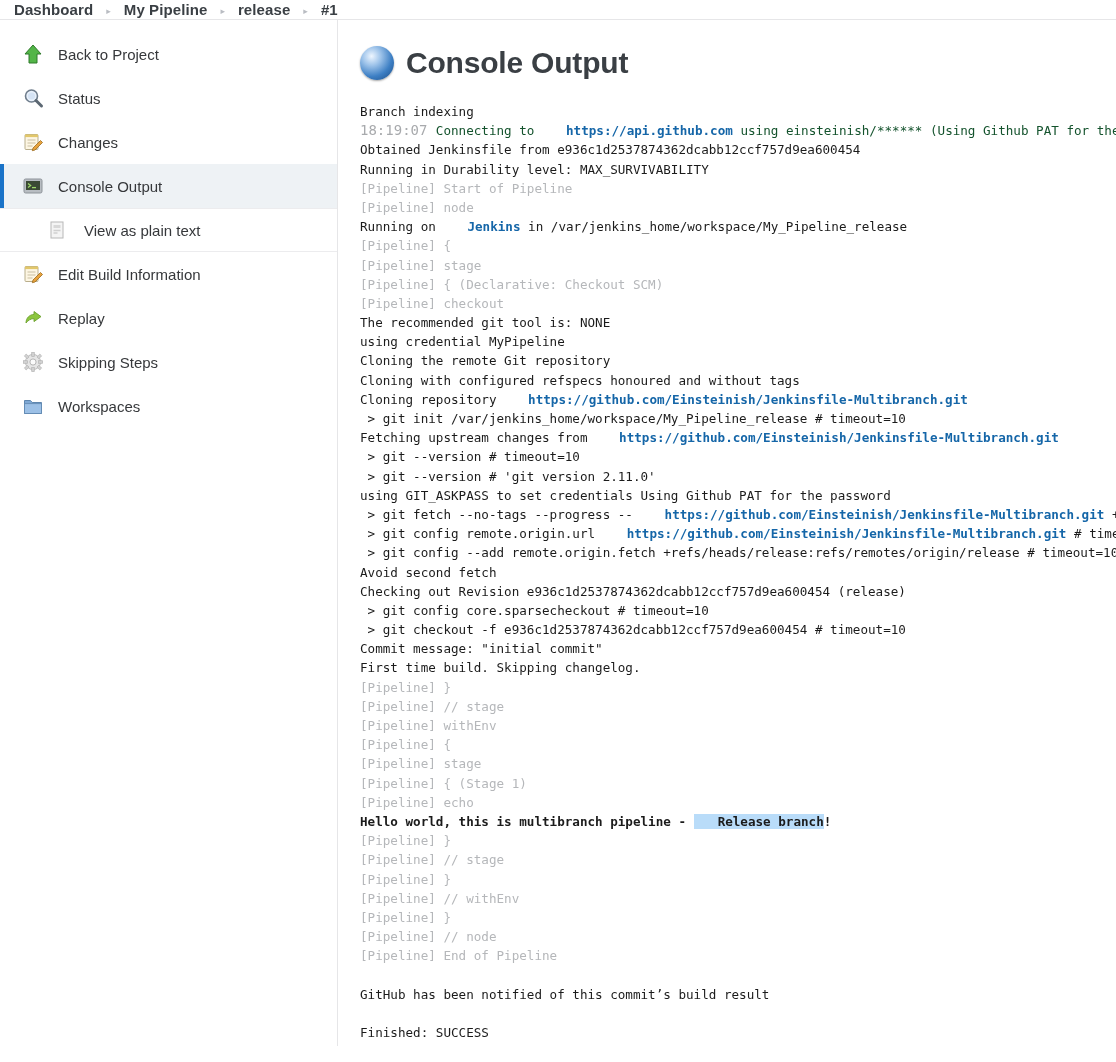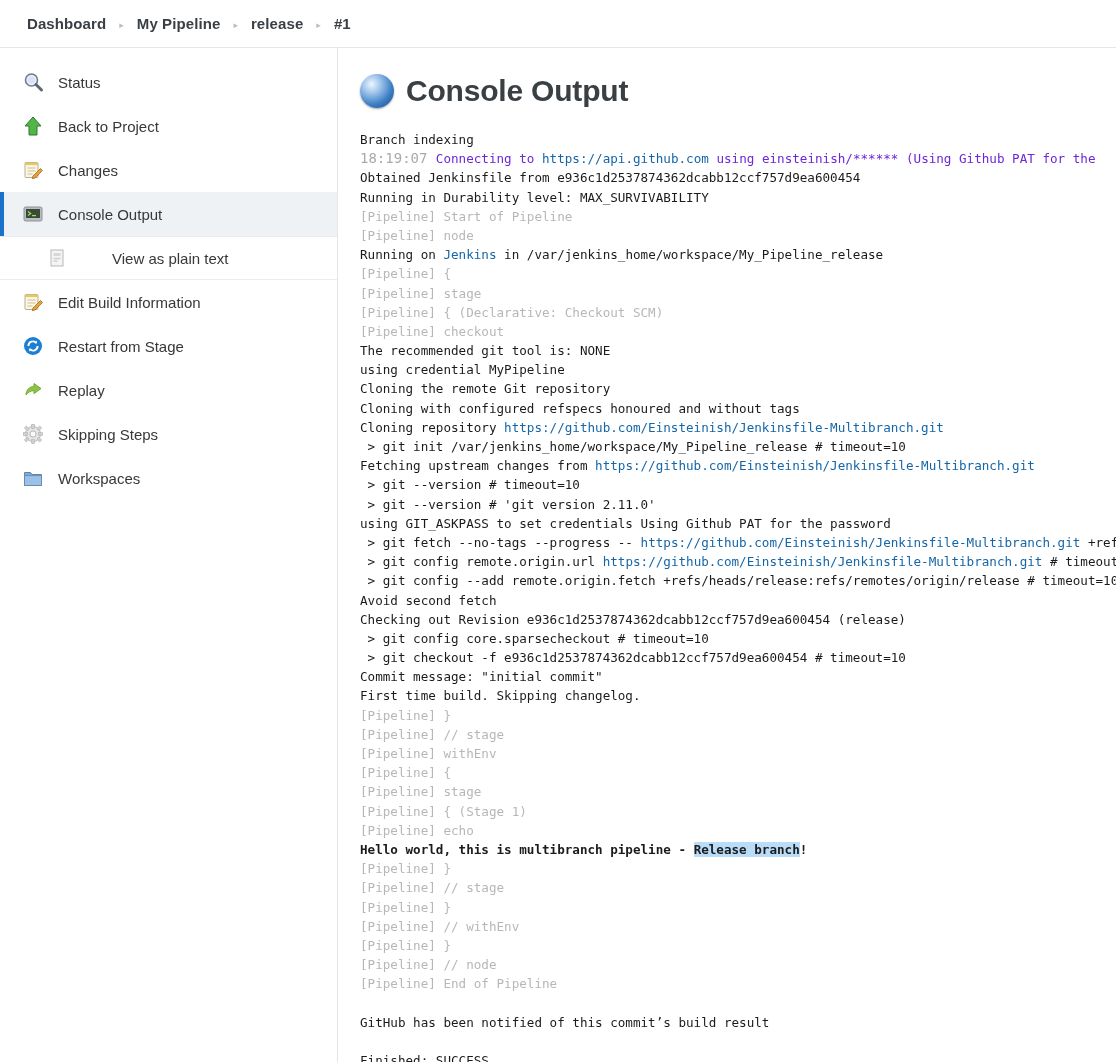--- a/index.html
+++ b/index.html
@@ -6,25 +6,25 @@
   html, body {
     margin: 0; padding: 0;
     width: 1116px; height: 1062px;
     background: #fff;
     font-family: "Liberation Sans", sans-serif;
     overflow: hidden;
   }
 
   
   #header {
-    height: 48px;
+    height: 20px;
     border-bottom: 1px solid #e6e6e8;
     display: flex;
     align-items: center;
-    padding-left: 27px;
+    padding-left: 14px;
     background: #fff;
   }
   .crumb {
     font-size: 15px;
     font-weight: bold;
     color: #3a3f44;
     letter-spacing: .1px;
     white-space: nowrap;
   }
   .crumb-sep {
@@ -71,21 +71,20 @@
     white-space: nowrap;
   }
   .nav-sub {
     display: flex;
     align-items: center;
     height: 44px;
     padding-left: 46px;
     border-top: 1px solid #ececee;
     border-bottom: 1px solid #ececee;
     cursor: pointer;
-    gap: 28px;
   }
   .nav-sub .label {
     font-size: 15px;
     color: #36383b;
     margin-left: 16px;
     white-space: nowrap;
   }
   .ico { width: 22px; height: 22px; flex: 0 0 22px; position: relative; }
   .ico svg { display: block; }
 
@@ -111,53 +110,53 @@
     font-size: 12.6px;
     line-height: 19.2px;
     color: #1b1b1b;
     white-space: pre;
     overflow: hidden;
     width: 778px;
   }
   #console .ln { white-space: pre; height: 19.2px; }
   #console .ln.blank { height: 19.2px; }
   .pipe { color: #b5b7ba; }
-  .dim  { color: #6d28d9; }
+  .dim  { color: #14532d; }
   .ts   { color: #a8aaad; font-size: 14px; }
-  .lnk  { color: #1566a8; font-weight: normal; }
+  .lnk  { color: #1566a8; font-weight: bold; margin-left: 24px; }
   .bold { font-weight: bold; }
-  .sel  { background: #b9dcf9; }
+  .sel  { background: #b9dcf9; padding-left: 24px; }
 </style>
 </head>
 <body>
 
 <div id="header">
   <div id="breadcrumb"><span class="crumb">Dashboard</span><span class="crumb-sep">▸</span><span class="crumb">My Pipeline</span><span class="crumb-sep">▸</span><span class="crumb">release</span><span class="crumb-sep">▸</span><span class="crumb">#1</span></div>
 </div>
 
 <div id="body">
 
   <nav id="sidebar">
       <div class="nav-item">
         <span class="ico">
           <svg width="22" height="22" viewBox="0 0 22 22">
+            <path d="M11 2 L19 11 H15 V20 H7 V11 H3 Z" fill="#53b548" stroke="#2f7a2a" stroke-width="1"></path>
+          </svg>
+        </span>
+        <span class="label">Back to Project</span>
+      </div>
+      <div class="nav-item">
+        <span class="ico">
+          <svg width="22" height="22" viewBox="0 0 22 22">
             <circle cx="9.5" cy="9" r="6" fill="#e9f1fb" stroke="#6f7d8c" stroke-width="1.6"></circle>
             <circle cx="9.5" cy="9" r="3.6" fill="#cfe0f3" opacity=".8"></circle>
             <path d="M14 13.5 L19.5 19" stroke="#5c6873" stroke-width="3" stroke-linecap="round"></path>
           </svg>
         </span>
         <span class="label">Status</span>
-      </div>
-      <div class="nav-item">
-        <span class="ico">
-          <svg width="22" height="22" viewBox="0 0 22 22">
-            <path d="M11 2 L19 11 H15 V20 H7 V11 H3 Z" fill="#53b548" stroke="#2f7a2a" stroke-width="1"></path>
-          </svg>
-        </span>
-        <span class="label">Back to Project</span>
       </div>
       <div class="nav-item">
         <span class="ico">
           <svg width="22" height="22" viewBox="0 0 22 22">
             <rect x="3" y="3.5" width="13" height="15" rx="1" fill="#fdf6e3" stroke="#b9ae8c" stroke-width="1"></rect>
             <rect x="3" y="3.5" width="13" height="2.6" fill="#e2c76b"></rect>
             <path d="M5.5 9h8M5.5 12h8M5.5 15h5" stroke="#c9bfa2" stroke-width="1"></path>
             <path d="M11 17 L18.5 9.5 L20.5 11.5 L13 19 L10.3 19.7 Z" fill="#e8a33d" stroke="#9b6a1d" stroke-width=".8"></path>
           </svg>
         </span>
@@ -187,32 +186,20 @@
       <div class="nav-item">
         <span class="ico">
           <svg width="22" height="22" viewBox="0 0 22 22">
             <rect x="3" y="3.5" width="13" height="15" rx="1" fill="#fdf6e3" stroke="#b9ae8c" stroke-width="1"></rect>
             <rect x="3" y="3.5" width="13" height="2.6" fill="#e2c76b"></rect>
             <path d="M5.5 9h8M5.5 12h8M5.5 15h5" stroke="#c9bfa2" stroke-width="1"></path>
             <path d="M11 17 L18.5 9.5 L20.5 11.5 L13 19 L10.3 19.7 Z" fill="#e8a33d" stroke="#9b6a1d" stroke-width=".8"></path>
           </svg>
         </span>
         <span class="label">Edit Build Information</span>
-      </div>
-      <div class="nav-item">
-        <span class="ico">
-          <svg width="22" height="22" viewBox="0 0 22 22">
-            <circle cx="11" cy="11" r="9" fill="#1b7fd4"></circle>
-            <path d="M6.4 11a4.6 4.6 0 0 1 7.9-3.2" stroke="#fff" stroke-width="1.9" fill="none"></path>
-            <path d="M15.6 11a4.6 4.6 0 0 1-7.9 3.2" stroke="#fff" stroke-width="1.9" fill="none"></path>
-            <path d="M14.6 5.4 L15 8.4 L12 8" fill="#fff"></path>
-            <path d="M7.4 16.6 L7 13.6 L10 14" fill="#fff"></path>
-          </svg>
-        </span>
-        <span class="label">Restart from Stage</span>
       </div>
       <div class="nav-item">
         <span class="ico">
           <svg width="22" height="22" viewBox="0 0 22 22">
             <path d="M4 16c0-5 3.5-8.4 8-8.6V4.5L19 9.6 12 14.6v-3c-3.4.1-6.2 1.9-8 4.4z" fill="#8cc63e" stroke="#6ba02d" stroke-width=".9" stroke-linejoin="round"></path>
           </svg>
         </span>
         <span class="label">Replay</span>
       </div>
       <div class="nav-item">

